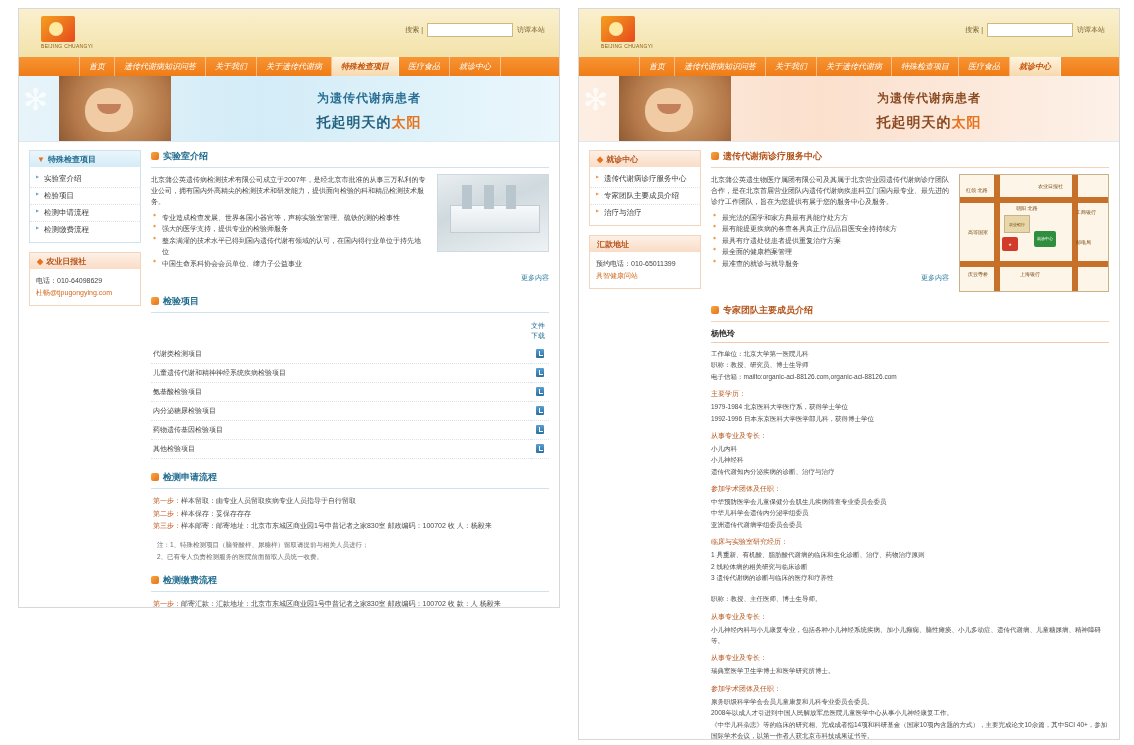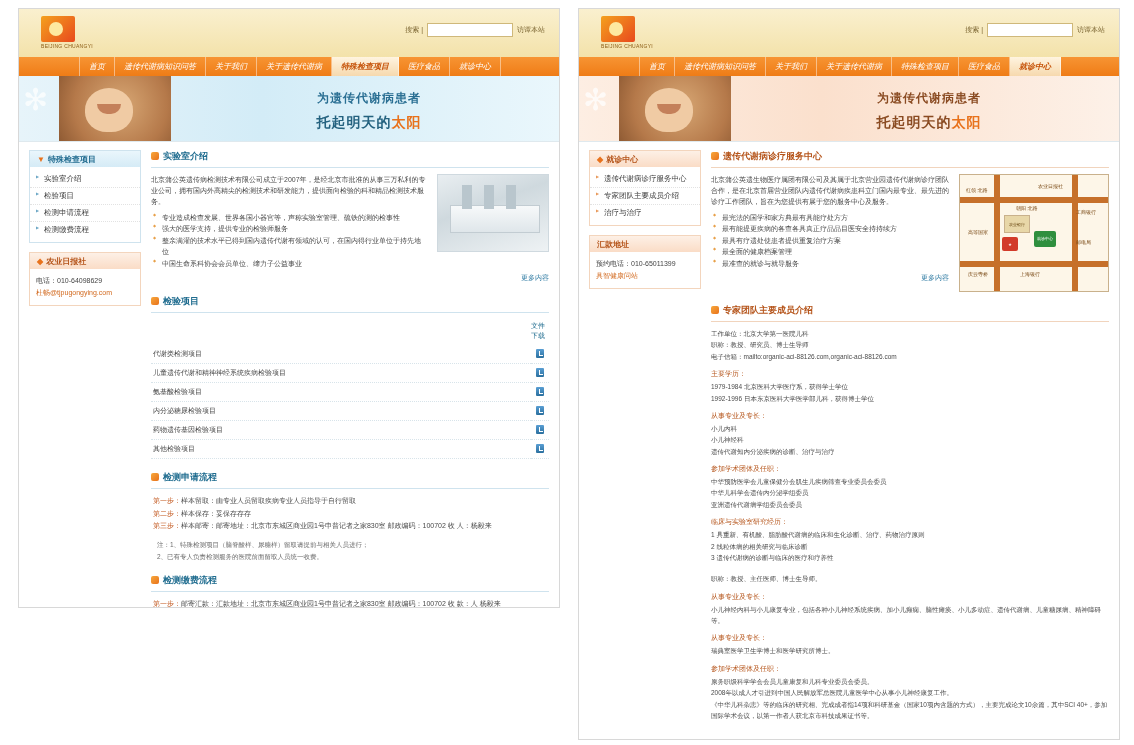--- a/index.html
+++ b/index.html
@@ -512,20 +512,21 @@
               <div class="lbl" style="left:116px; top:64px">邮电局</div>
               <div class="lbl" style="left:116px; top:34px">工商银行</div>
             </div>
           </div>
         </div>
 
         <div class="panel">
           <div class="panel-title">专家团队主要成员介绍</div>
 
           <div>
+            <div class="doc-name">杨艳玲</div>
             <div class="doc-sec">
               <div class="l">工作单位：北京大学第一医院儿科</div>
               <div class="l">职称：教授、研究员、博士生导师</div>
               <div class="l">电子信箱：mailto:organic-aci-88126.com,organic-aci-88126.com</div>
             </div>
             <div class="doc-sec">
               <div class="h">主要学历：</div>
               <div class="l">1979-1984 北京医科大学医疗系，获得学士学位</div>
               <div class="l">1992-1996 日本东京医科大学医学部儿科，获得博士学位</div>
             </div>

